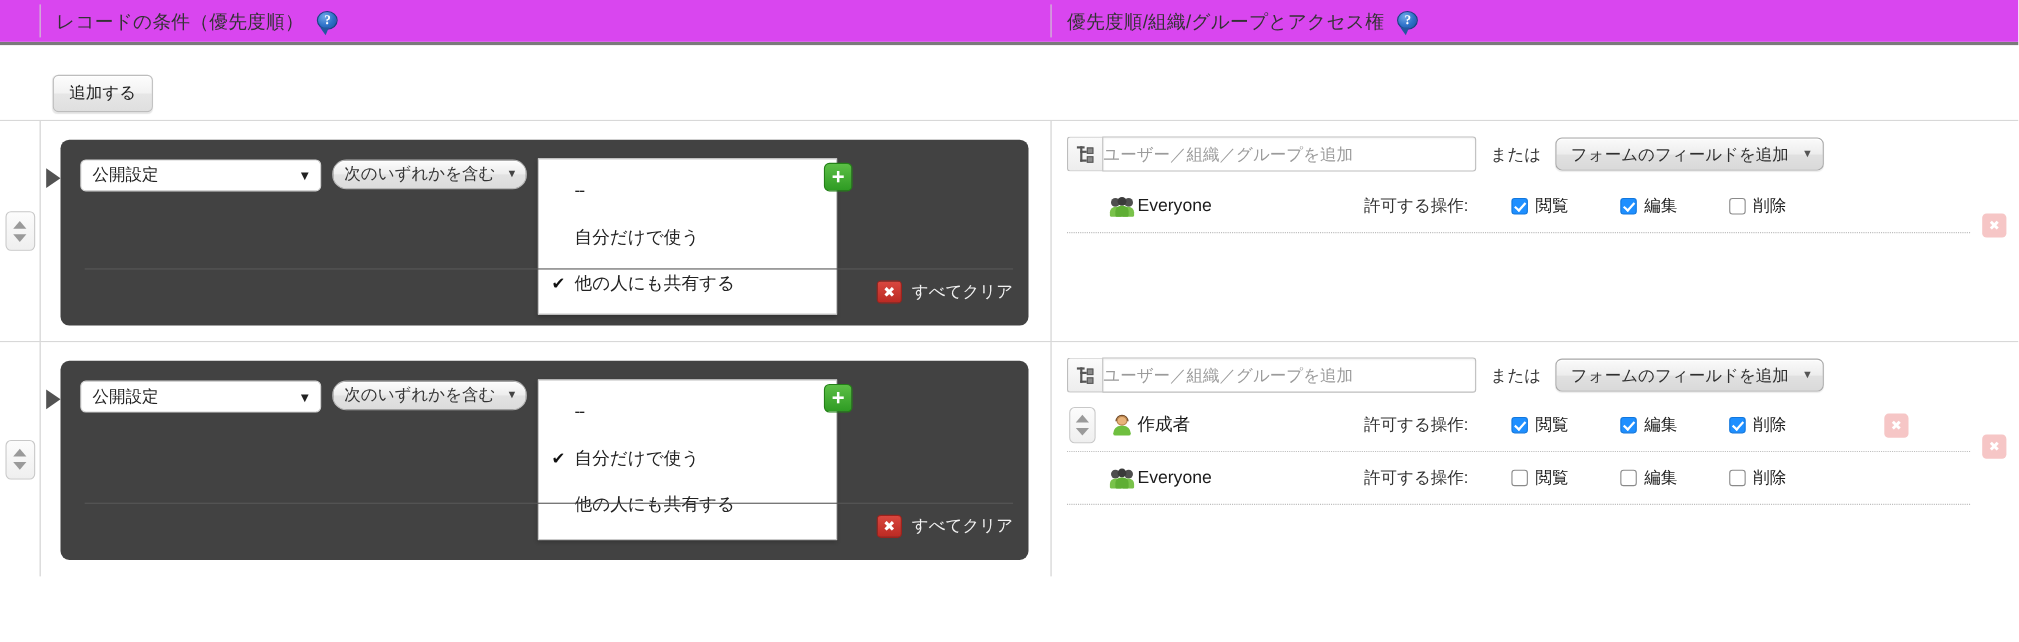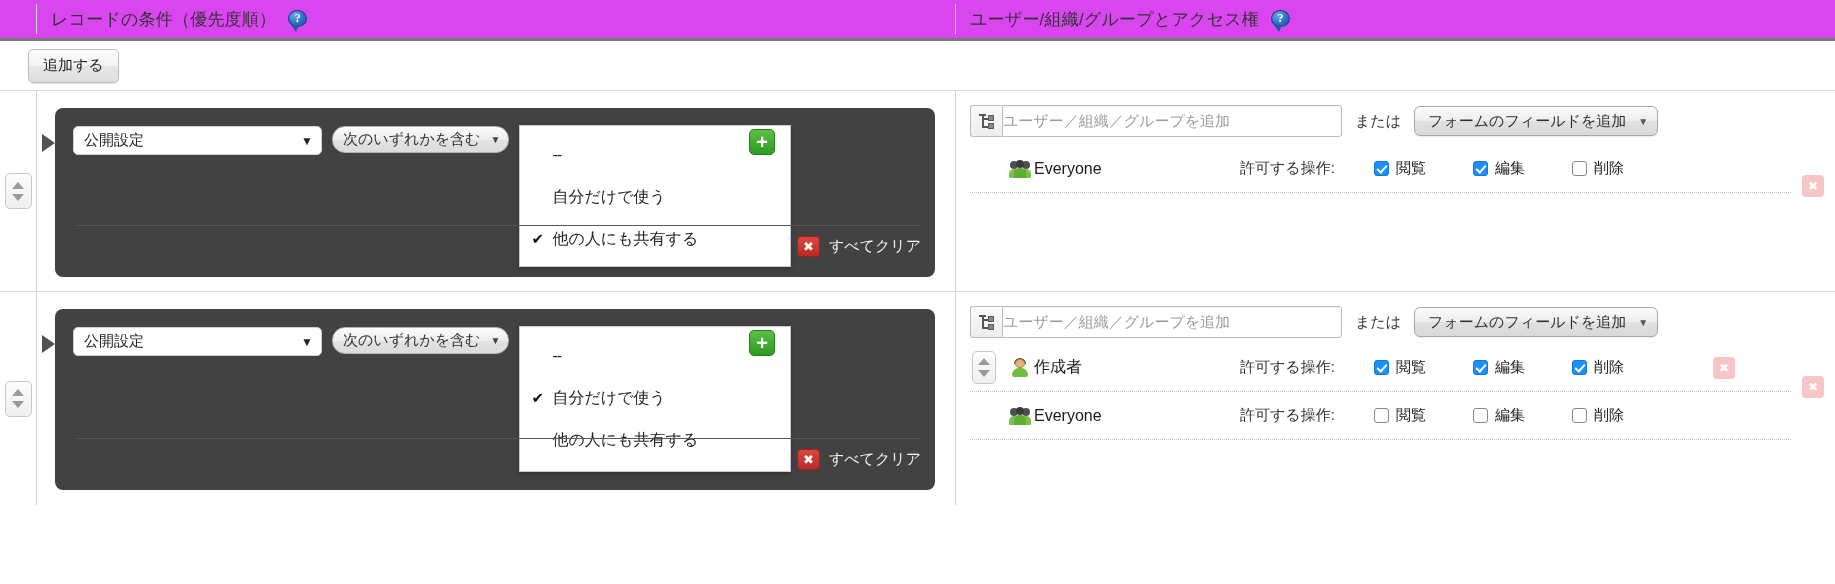--- a/index.html
+++ b/index.html
@@ -71,22 +71,23 @@
     font-size: 12px;
     font-weight: bold;
     font-family: "Liberation Serif", serif;
   }
 
   
   .toolbar {
     height: 49px;
     display: flex;
     align-items: center;
-    padding-left: 28px;
+    padding-left: 48px;
     background: #fff;
+    margin-top: 19px;
   }
   .btn-grey {
     font-size: 15px;
     color: #222;
     padding: 6px 14px 7px;
     border: 1px solid #bdbdbd;
     border-radius: 5px;
     background: linear-gradient(to bottom, #fdfdfd 0%, #f2f2f2 48%, #e6e6e6 52%, #dfdfdf 100%);
     box-shadow: 0 1px 1px rgba(0,0,0,.10), inset 0 1px 0 #fff;
     cursor: pointer;
@@ -177,21 +178,21 @@
   }
 
   .cond-topline {
     display: flex;
     align-items: flex-start;
     padding: 18px 0 0 18px;
     gap: 10px;
   }
 
   .sel-white {
-    width: 249px;
+    width: 219px;
     height: 29px;
     background: #fff;
     border: 1px solid #d2d2d2;
     border-radius: 5px;
     display: flex;
     align-items: center;
     padding: 0 8px 0 10px;
     font-size: 15px;
     color: #222;
     cursor: pointer;
@@ -459,21 +460,21 @@
 <div class="header">
   <div class="hdr-cell hdr-left">
     <span class="hdr-title">レコードの条件（優先度順）</span>
     <span class="help-icon">
       <span class="bub"></span>
         <span class="tail"></span>
       <span class="qm">?</span>
     </span>
   </div>
   <div class="hdr-cell hdr-right">
-    <span class="hdr-title">ユーザー/組織/グループとアクセス権</span>
+    <span class="hdr-title">優先度順/組織/グループとアクセス権</span>
     <span class="help-icon">
       <span class="bub"></span>
         <span class="tail"></span>
       <span class="qm">?</span>
     </span>
   </div>
 </div>
 <div class="header-rule"></div>
 
 <div class="toolbar">

